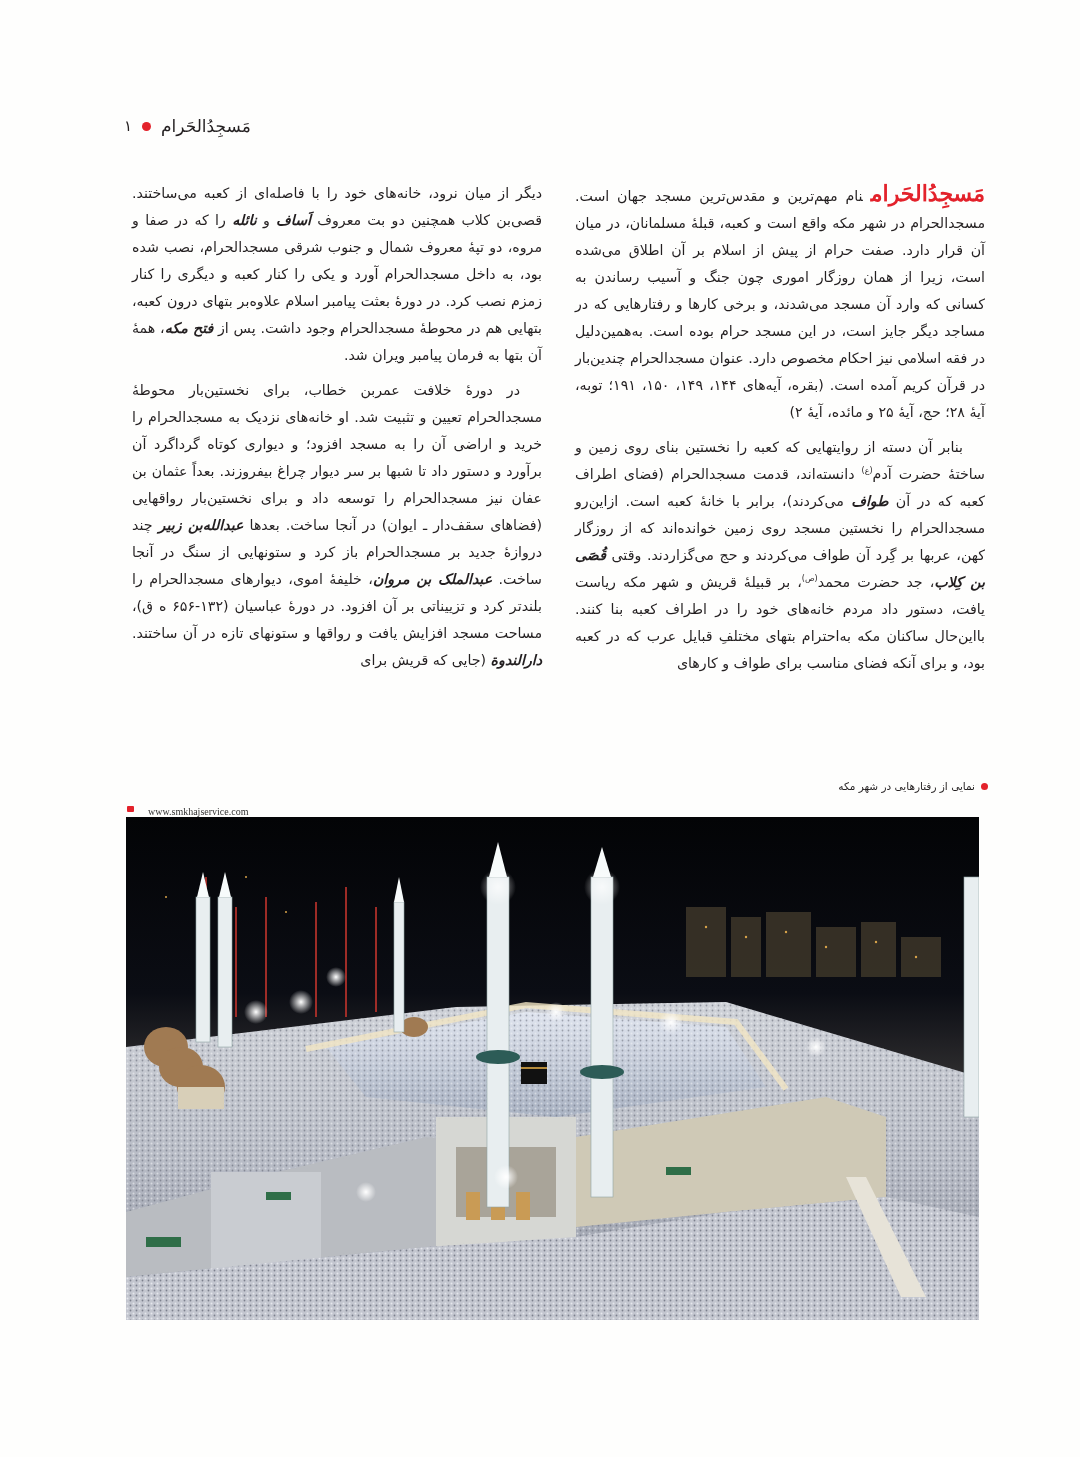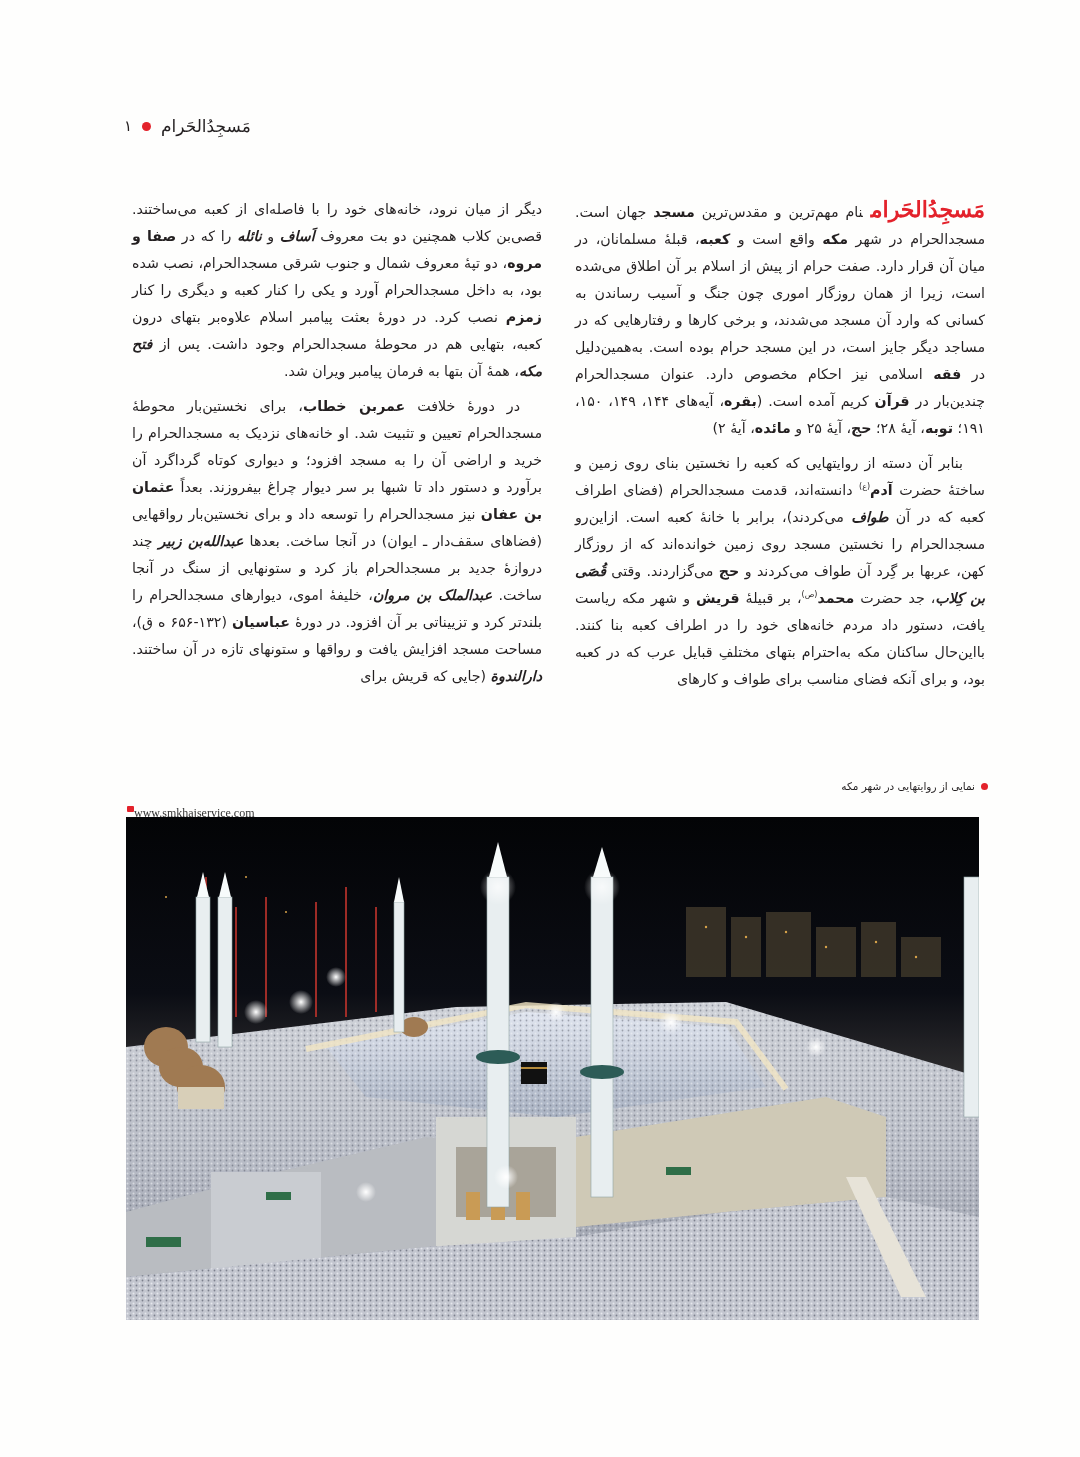--- a/index.html
+++ b/index.html
@@ -36,39 +36,39 @@
       border-radius: 50%;
       background: #e3222b;
       display: inline-block;
     }
     .running-head .rh-num {
       font-size: 15px;
       color: #231f20;
     }
     .column {
       position: absolute;
-      top: 196px;
+      top: 180px;
       width: 410px;
       font-size: 14.2px;
       line-height: 27px;
       text-align: justify;
       text-align-last: right;
     }
     .col-right { left: 575px; }
     .col-left  { left: 132px; }
     .column p { margin-bottom: 0; }
     .column p.indent { text-indent: 22px; margin-top: 8px; }
     .lead-title {
       font-family: "DejaVu Serif", "Liberation Serif", serif;
       font-size: 22px;
       font-weight: bold;
       color: #e3222b;
       margin-left: 8px;
     }
-    b { font-weight: bold; }
+    b { font-weight: normal; }
     i.bi { font-weight: bold; font-style: italic; }
     sup { font-size: 8px; vertical-align: super; line-height: 0; }
     .caption {
       position: absolute;
       top: 780px;
       right: 92px;
       display: flex;
       align-items: center;
       gap: 6px;
       font-size: 10.5px;
@@ -78,23 +78,23 @@
       width: 7px; height: 7px; border-radius: 50%;
       background: #e3222b; display: inline-block;
     }
     .credit {
       position: absolute;
       top: 806px;
       left: 127px;
       direction: ltr;
       display: flex;
       align-items: flex-start;
-      gap: 0;
+      gap: 14px;
       font-family: "Liberation Serif", "DejaVu Serif", serif;
-      font-size: 12px;
+      font-size: 10px;
       color: #333;
     }
     .credit .credit-icon {
       width: 7px; height: 6px; background: #e3222b;
       display: inline-block; border-radius: 1px;
     }
     .photo {
       position: absolute;
       top: 817px;
       left: 126px;
@@ -119,21 +119,21 @@
   <p class="indent"><span>بنابر آن دسته از روایتهایی که کعبه را نخستین بنای روی زمین و ساختهٔ حضرت </span><b>آدم</b><sup>(ع)</sup><span> دانسته‌اند، قدمت مسجدالحرام (فضای اطراف کعبه که در آن </span><i class="bi">طواف</i><span> می‌کردند)، برابر با خانهٔ کعبه است. ازاین‌رو مسجدالحرام را نخستین مسجد روی زمین خوانده‌اند که از روزگار کهن، عربها بر گِرد آن طواف می‌کردند و </span><b>حج</b><span> می‌گزاردند. وقتی </span><i class="bi">قُصَی بن کِلاب</i><span>، جد حضرت </span><b>محمد</b><sup>(ص)</sup><span>، بر قبیلهٔ </span><b>قریش</b><span> و شهر مکه ریاست یافت، دستور داد مردم خانه‌های خود را در اطراف کعبه بنا کنند. بااین‌حال ساکنان مکه به‌احترام بتهای مختلفِ قبایل عرب که در کعبه بود، و برای آنکه فضای مناسب برای طواف و کارهای</span></p>
 </div>
 
 <div class="column col-left">
   <p><span>دیگر از میان نرود، خانه‌های خود را با فاصله‌ای از کعبه می‌ساختند. قصی‌بن کلاب همچنین دو بت معروف </span><i class="bi">اَساف</i><span> و </span><i class="bi">نائله</i><span> را که در </span><b>صفا و مروه</b><span>، دو تپهٔ معروف شمال و جنوب شرقی مسجدالحرام، نصب شده بود، به داخل مسجدالحرام آورد و یکی را کنار کعبه و دیگری را کنار </span><b>زمزم</b><span> نصب کرد. در دورهٔ بعثت پیامبر اسلام علاوه‌بر بتهای درون کعبه، بتهایی هم در محوطهٔ مسجدالحرام وجود داشت. پس از </span><i class="bi">فتح مکه</i><span>، همهٔ آن بتها به فرمان پیامبر ویران شد.</span></p>
   <p class="indent"><span>در دورهٔ خلافت </span><b>عمربن خطاب</b><span>، برای نخستین‌بار محوطهٔ مسجدالحرام تعیین و تثبیت شد. او خانه‌های نزدیک به مسجدالحرام را خرید و اراضی آن را به مسجد افزود؛ و دیواری کوتاه گرداگرد آن برآورد و دستور داد تا شبها بر سر دیوار چراغ بیفروزند. بعداً </span><b>عثمان بن عفان</b><span> نیز مسجدالحرام را توسعه داد و برای نخستین‌بار رواقهایی (فضاهای سقف‌دار ـ ایوان) در آنجا ساخت. بعدها </span><i class="bi">عبدالله‌بن زبیر</i><span> چند دروازهٔ جدید بر مسجدالحرام باز کرد و ستونهایی از سنگ در آنجا ساخت. </span><i class="bi">عبدالملک بن مروان</i><span>، خلیفهٔ اموی، دیوارهای مسجدالحرام را بلندتر کرد و تزییناتی بر آن افزود. در دورهٔ </span><b>عباسیان</b><span> (۱۳۲-۶۵۶ ه ق)، مساحت مسجد افزایش یافت و رواقها و ستونهای تازه در آن ساختند. </span><i class="bi">دارالندوة</i><span> (جایی که قریش برای</span></p>
 </div>
 
 <div class="caption">
   <span class="cap-dot"></span>
-  <span>نمایی از روایتهایی در شهر مکه</span>
+  <span>نمایی از رفتارهایی در شهر مکه</span>
 </div>
 
 <div class="credit">
   <span class="credit-icon"></span>
   <span>www.smkhajservice.com</span>
 </div>
 
 <div class="photo" title="night view of Masjid al-Haram crowded with pilgrims">
   <svg viewBox="0 0 853 503" preserveAspectRatio="none">
     <defs>

